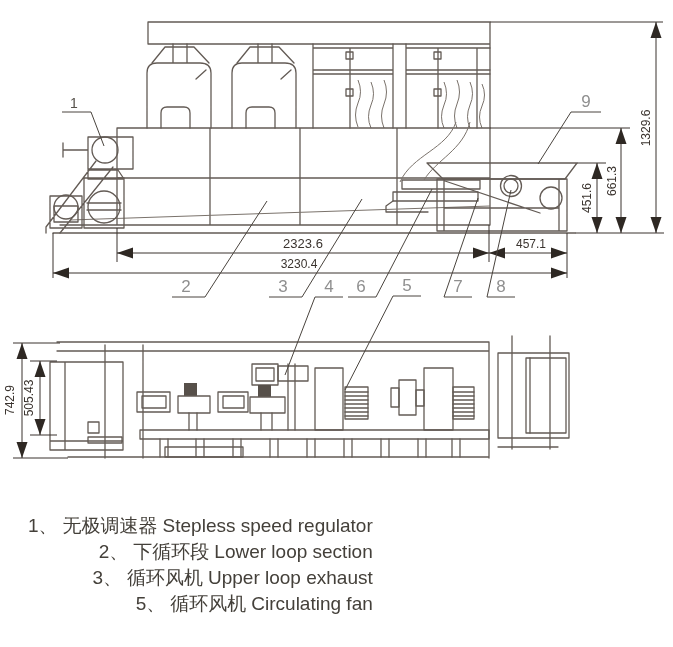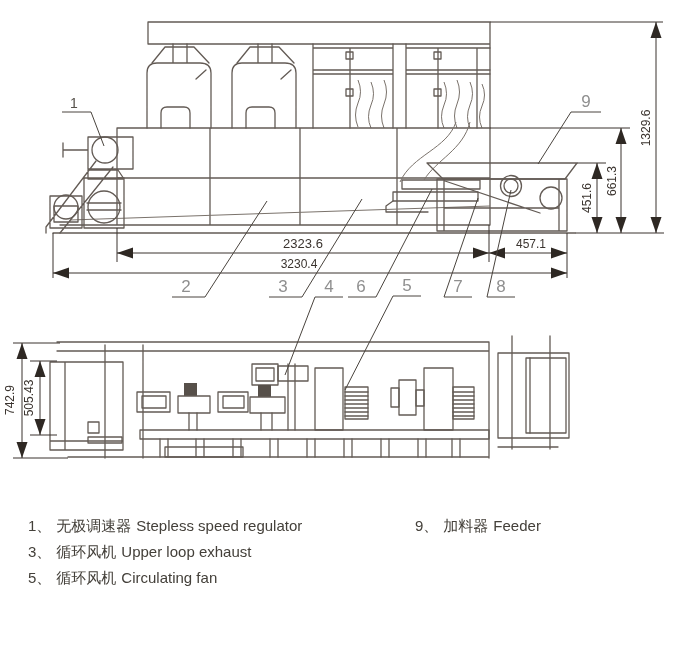--- a/index.html
+++ b/index.html
@@ -13,21 +13,21 @@
   .arr {fill:#2e2823;stroke:none;}
   .dimtext{fill:#3a332e;font-size:13px;}
   .dimtext-sm{fill:#3a332e;font-size:12px;}
   .cnum{fill:#8f8f8f;font-size:17px;}
   .cnum-dark{fill:#55504a;font-size:14px;}
   .cline{stroke:#4a443e;stroke-width:1;fill:none;}
   .legend{position:absolute;left:0;top:505px;width:673px;height:142px;}
   .legend-col{position:absolute;top:8px;}
   .legend-col.left {left:28px;}
   .legend-col.right{left:415px;}
-  .legend-item{height:26px;line-height:26px;font-size:15px;color:#44403a;white-space:nowrap;}
+  .legend-item{height:26px;line-height:26px;font-size:19px;color:#44403a;white-space:nowrap;text-align:right;}
   .legend-item .idx{margin-right:5px;}
   .legend-item .en{margin-left:5px;}
 </style>
 </head>
 <body>
 
 <div class="stage">
 
 <svg width="673" height="505" viewBox="0 0 673 505" xmlns="http://www.w3.org/2000/svg">
 
@@ -234,25 +234,25 @@
   </g>
 </svg>
 
   
   <div class="legend">
     <div class="legend-col left">
       <div class="legend-item">
         <span class="idx">1、</span><span class="zh">无极调速器</span><span class="en">Stepless speed regulator</span>
       </div>
       <div class="legend-item">
+        <span class="idx">2、</span><span class="zh">下循环段</span><span class="en">Lower loop section</span>
+      </div>
+      <div class="legend-item">
         <span class="idx">3、</span><span class="zh">循环风机</span><span class="en">Upper loop exhaust</span>
       </div>
       <div class="legend-item">
         <span class="idx">5、</span><span class="zh">循环风机</span><span class="en">Circulating fan</span>
       </div>
     </div>
     <div class="legend-col right">
-      <div class="legend-item">
-        <span class="idx">9、</span><span class="zh">加料器</span><span class="en">Feeder</span>
-      </div>
     </div>
   </div>
 </div>
 
 </body></html>

